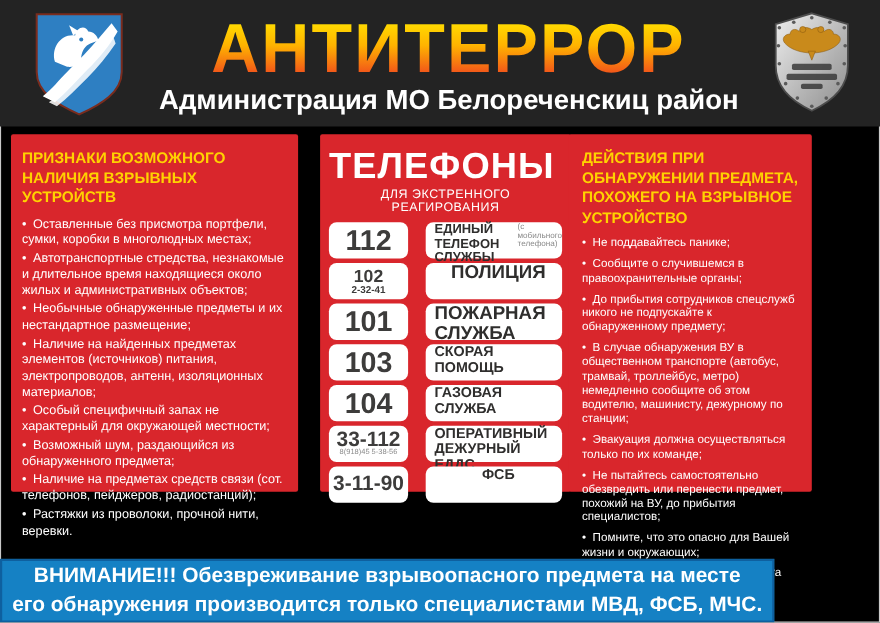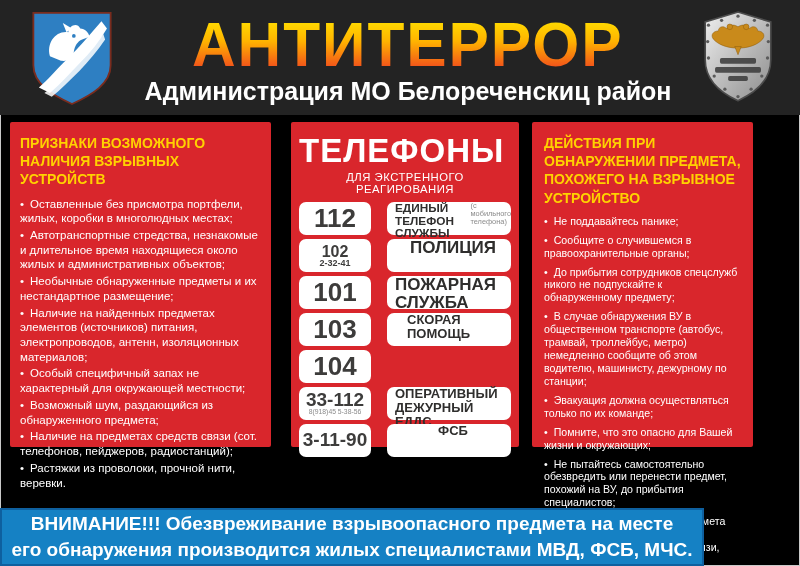--- a/index.html
+++ b/index.html
@@ -23,21 +23,21 @@
     -webkit-background-clip:text;background-clip:text;color:transparent;
   }
   .sub-title{font-size:25px;font-weight:700;color:#ffffff;margin-top:3px;}
   
   .panel{
     position:absolute;top:122px;height:325px;background:#d9262c;border-radius:2px;
     color:#ffffff;box-sizing:border-box;
   }
   .panel-left{left:10px;width:261px;padding:8px 10px 6px 10px;}
   .panel-mid{left:291px;width:228px;padding:6px 8px;}
-  .panel-right{left:532px;width:221px;padding:8px 10px 1px 12px;}
+  .panel-right{left:517px;width:221px;padding:8px 10px 1px 12px;}
   .panel-title{
     color:#ffd200;font-weight:700;text-align:left;font-size:14px;line-height:1.3;
     margin:4px 0 8px 0;
   }
   .bullets{margin:0;padding:0;list-style:none;}
   .panel-left .bullets li{font-size:11.5px;line-height:1.28;margin-bottom:2px;}
   .panel-right .bullets li{font-size:10.6px;line-height:1.22;margin-bottom:6px;}
   .bullets li::before{content:"•";margin-right:6px;}
   
   .phones-title{font-size:33px;font-weight:800;color:#ffffff;text-align:left;letter-spacing:1px;margin-top:4px;}
@@ -132,21 +132,21 @@
       </svg>
     </div>
   </div>
 
   <div class="panel panel-left">
     <div class="panel-title">
       <span>ПРИЗНАКИ ВОЗМОЖНОГО</span><br>
       <span>НАЛИЧИЯ ВЗРЫВНЫХ УСТРОЙСТВ</span>
     </div>
     <ul class="bullets">
-      <li>Оставленные без присмотра портфели, жилых, коробки в многолюдных местах;</li>
+      <li>Оставленные без присмотра портфели, сумки, коробки в многолюдных местах;</li>
       <li>Автотранспортные стредства, незнакомые и длительное время находящиеся около жилых и административных объектов;</li>
       <li>Необычные обнаруженные предметы и их нестандартное размещение;</li>
       <li>Наличие на найденных предметах элементов (источников) питания, электропроводов, антенн, изоляционных материалов;</li>
       <li>Особый специфичный запах не характерный для окружающей местности;</li>
       <li>Возможный шум, раздающийся из обнаруженного предмета;</li>
       <li>Наличие на предметах средств связи (сот. телефонов, пейджеров, радиостанций);</li>
       <li>Растяжки из проволоки, прочной нити, веревки.</li>
     </ul>
   </div>
 
@@ -181,27 +181,30 @@
       <div class="label-box">
         <span class="label" style="font-size:17px;">ПОЖАРНАЯ СЛУЖБА</span>
       </div>
     </div>
 
     <div class="phone-row">
       <div class="num-box">
         <span class="num">103</span>
       </div>
       <div class="label-box">
-        <span class="label" style="font-size:13px;margin-left:12px;">СКОРАЯ ПОМОЩЬ</span>
+        <span class="label" style="font-size:13px;">СКОРАЯ ПОМОЩЬ</span>
       </div>
     </div>
 
     <div class="phone-row">
       <div class="num-box">
         <span class="num">104</span>
+      </div>
+      <div class="label-box">
+        <span class="label" style="font-size:13px;">ГАЗОВАЯ СЛУЖБА</span>
       </div>
     </div>
 
     <div class="phone-row">
       <div class="num-box num-mid">
         <span class="num">33-112</span>
         <span class="num-sub-light">8(918)45 5-38-56</span>
       </div>
       <div class="label-box">
         <span class="label" style="font-size:13px;">ОПЕРАТИВНЫЙ ДЕЖУРНЫЙ ЕДДС</span>
@@ -222,25 +225,25 @@
     <div class="panel-title">
       <span>ДЕЙСТВИЯ ПРИ ОБНАРУЖЕНИИ ПРЕДМЕТА,</span><br>
       <span>ПОХОЖЕГО НА ВЗРЫВНОЕ УСТРОЙСТВО</span>
     </div>
     <ul class="bullets">
       <li>Не поддавайтесь панике;</li>
       <li>Сообщите о случившемся в правоохранительные органы;</li>
       <li>До прибытия сотрудников спецслужб никого не подпускайте к обнаруженному предмету;</li>
       <li>В случае обнаружения ВУ в общественном транспорте (автобус, трамвай, троллейбус, метро) немедленно сообщите об этом водителю, машинисту, дежурному по станции;</li>
       <li>Эвакуация должна осуществляться только по их команде;</li>
+      <li>Не пытайтесь самостоятельно обезвредить или перенести предмет, похожий на ВУ, до прибытия специалистов;</li>
       <li>Помните, что это опасно для Вашей жизни и окружающих;</li>
-      <li>Не пытайтесь самостоятельно обезвредить или перенести предмет, похожий на ВУ, до прибытия специалистов;</li>
       <li>Вблизи подозрительного предмета исключите использование беспроводных средств радиосвязи, мобильных телефонов и т.д., способных вызвать срабатывание радиовзрывателя.</li>
     </ul>
   </div>
 
 
   <div class="footer">
     <div>ВНИМАНИЕ!!! Обезвреживание взрывоопасного предмета на месте</div>
-    <div>его обнаружения производится жилых специалистами МВД, ФСБ, МЧС.</div>
+    <div>его обнаружения производится только специалистами МВД, ФСБ, МЧС.</div>
   </div>
 
 </div>
 
 </body></html>

